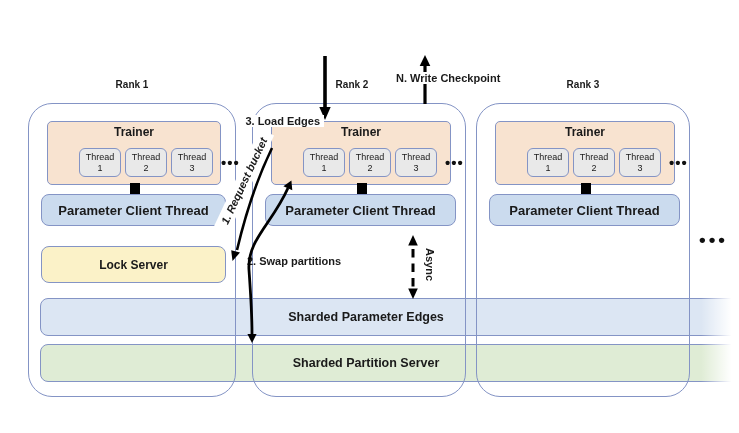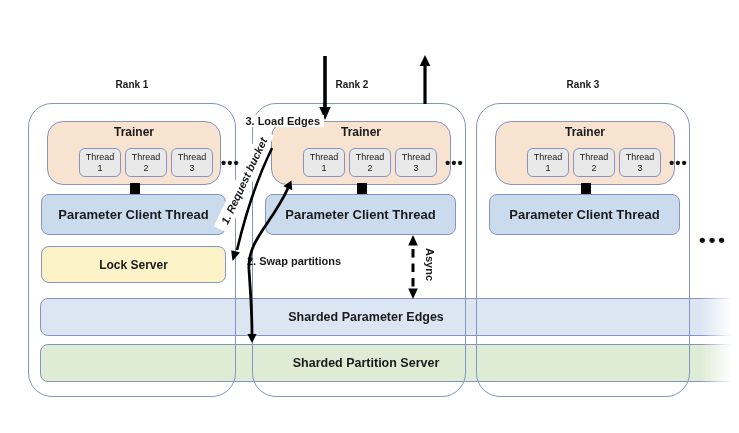--- a/index.html
+++ b/index.html
@@ -34,39 +34,39 @@
     background:transparent;
   }
   #rank1 { left:28px;  width:208px; }
   #rank2 { left:252px; width:214px; }
   #rank3 { left:476px; width:214px; }
 
   
   .trainer {
     position:absolute; left:18px; right:14px; top:17px; height:64px;
     background:var(--trainer-fill,#f8e3d0);
-    border:1.3px solid var(--border-blue,#8494c5); border-radius:16px;
+    border:1.3px solid var(--border-blue,#8494c5); border-radius:5px;
   }
   .trainer-title { padding-top:3px; text-align:center; font-size:12px; font-weight:700; }
   .threads { position:absolute; left:8px; top:26px; display:flex; align-items:center; gap:4px;padding-left:23px; }
   .thread {
     width:42px; height:29px;
     background:var(--thread-fill,#e9e9e9);
     border:1.2px solid var(--border-blue,#8494c5); border-radius:6px;
     display:flex; flex-direction:column; align-items:center; justify-content:center;
     font-size:9px; line-height:1.12; text-align:center;
   }
   .thread span { display:block; }
   .tdots { font-size:15px; font-weight:900; letter-spacing:1px; margin-left:4px; color:#111; }
 
   .connector { position:absolute; top:79px; width:10px; height:12px; background:#000; }
   .c1 { left:101px; } .c2 { left:104px; }
 
   .pct {
-    position:absolute; left:12px; right:9px; top:90px; height:41px;
+    position:absolute; left:12px; right:9px; top:90px; height:32px;
     background:var(--client-thread-fill,#cbdbee);
     border:1.3px solid var(--border-blue,#8494c5); border-radius:8px;
     display:flex; align-items:center; justify-content:center;
     font-size:13px; font-weight:700;
   }
   .lock {
     position:absolute; left:12px; right:9px; top:142px; height:37px;
     background:var(--lock-server-fill,#fbf2c8);
     border:1.3px solid var(--border-blue,#8494c5); border-radius:8px;
     display:flex; align-items:center; justify-content:center;
@@ -213,14 +213,15 @@
       <path d="M232.5,261 L240,252.5 L231.2,250.2 Z" fill="#000"></path>
     </g>
     <g>
       <path d="M288,188 C272,224 247,240 249,270 C250.5,291 252,318 252,334" fill="none" stroke="#000" stroke-width="2.8"></path>
       <path d="M291.4,180.4 L292.3,190.2 L283.4,186.2 Z" fill="#000"></path>
       <path d="M252,343 L247.4,334 L256.6,334 Z" fill="#000"></path>
     </g>
   </svg>
 
   <div class="arrow-label" id="lbl-load">3. Load Edges</div>
+  <div class="arrow-label" id="lbl-ckpt">N. Write Checkpoint</div>
 
 </div>
 
 </body></html>

